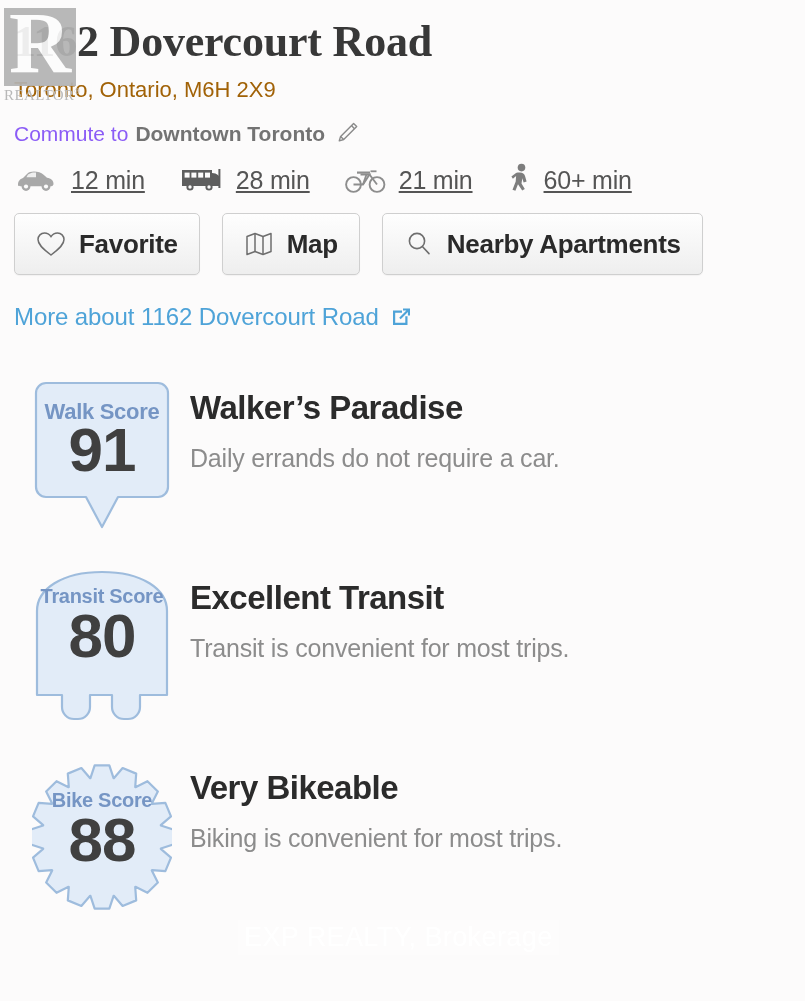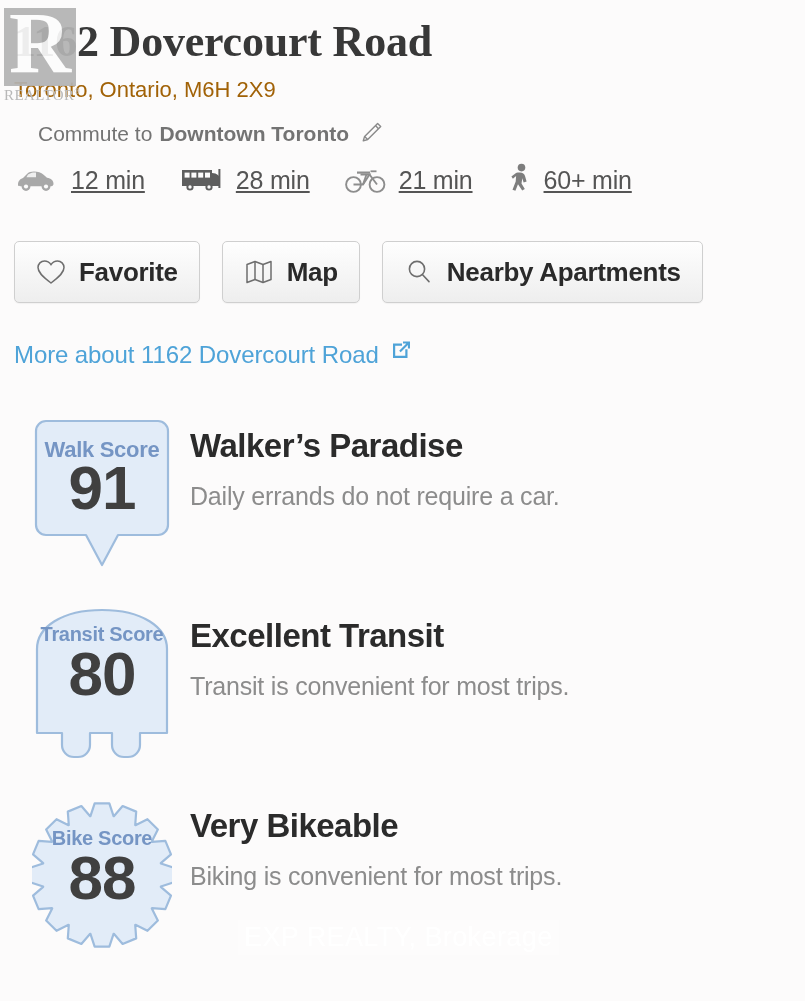--- a/index.html
+++ b/index.html
@@ -84,21 +84,21 @@
 
   
   .commute-line {
     display: flex;
     align-items: center;
     font-size: 21px;
     color: #3b3b3b;
     margin-top: 19px;
     line-height: 1;
   }
-  .commute-line .lbl { color: #737373; margin-left: 24px; }
+  .commute-line .lbl { color: #8b5cf6; }
   .commute-line .dest {
     font-weight: 700;
     color: #737373;
     margin-left: 7px;
   }
   .pencil-icon {
     margin-left: 9px;
     display: inline-flex;
     align-items: center;
   }
@@ -124,21 +124,21 @@
     align-items: center;
     justify-content: center;
     margin-right: 11px;
   }
   .ct-txt { color: #555; letter-spacing: -.2px; }
 
   
   .btn-row {
     display: flex;
     align-items: stretch;
-    margin-top: 44px;
+    margin-top: 16px;
   }
   .btn {
     display: inline-flex;
     align-items: center;
     justify-content: center;
     background: linear-gradient(to bottom, #fefefe 0%, #f7f7f7 45%, #eeeeee 100%);
     border: 1px solid #cfcfcf;
     border-radius: 5px;
     height: 62px;
     padding: 0 21px;
@@ -167,21 +167,20 @@
     display: inline-flex;
     align-items: center;
     margin-top: 28px;
     text-decoration: none;
     cursor: pointer;
   }
   .more-link .ml-txt {
     font-size: 24px;
     color: #4ea3d8;
     letter-spacing: -.1px;
-    margin-top: 10px;
   }
   .more-link .ml-ico {
     margin-left: 11px;
     display: inline-flex;
     align-items: center;
   }
 
   
   .scores {
     margin-top: 46px;

